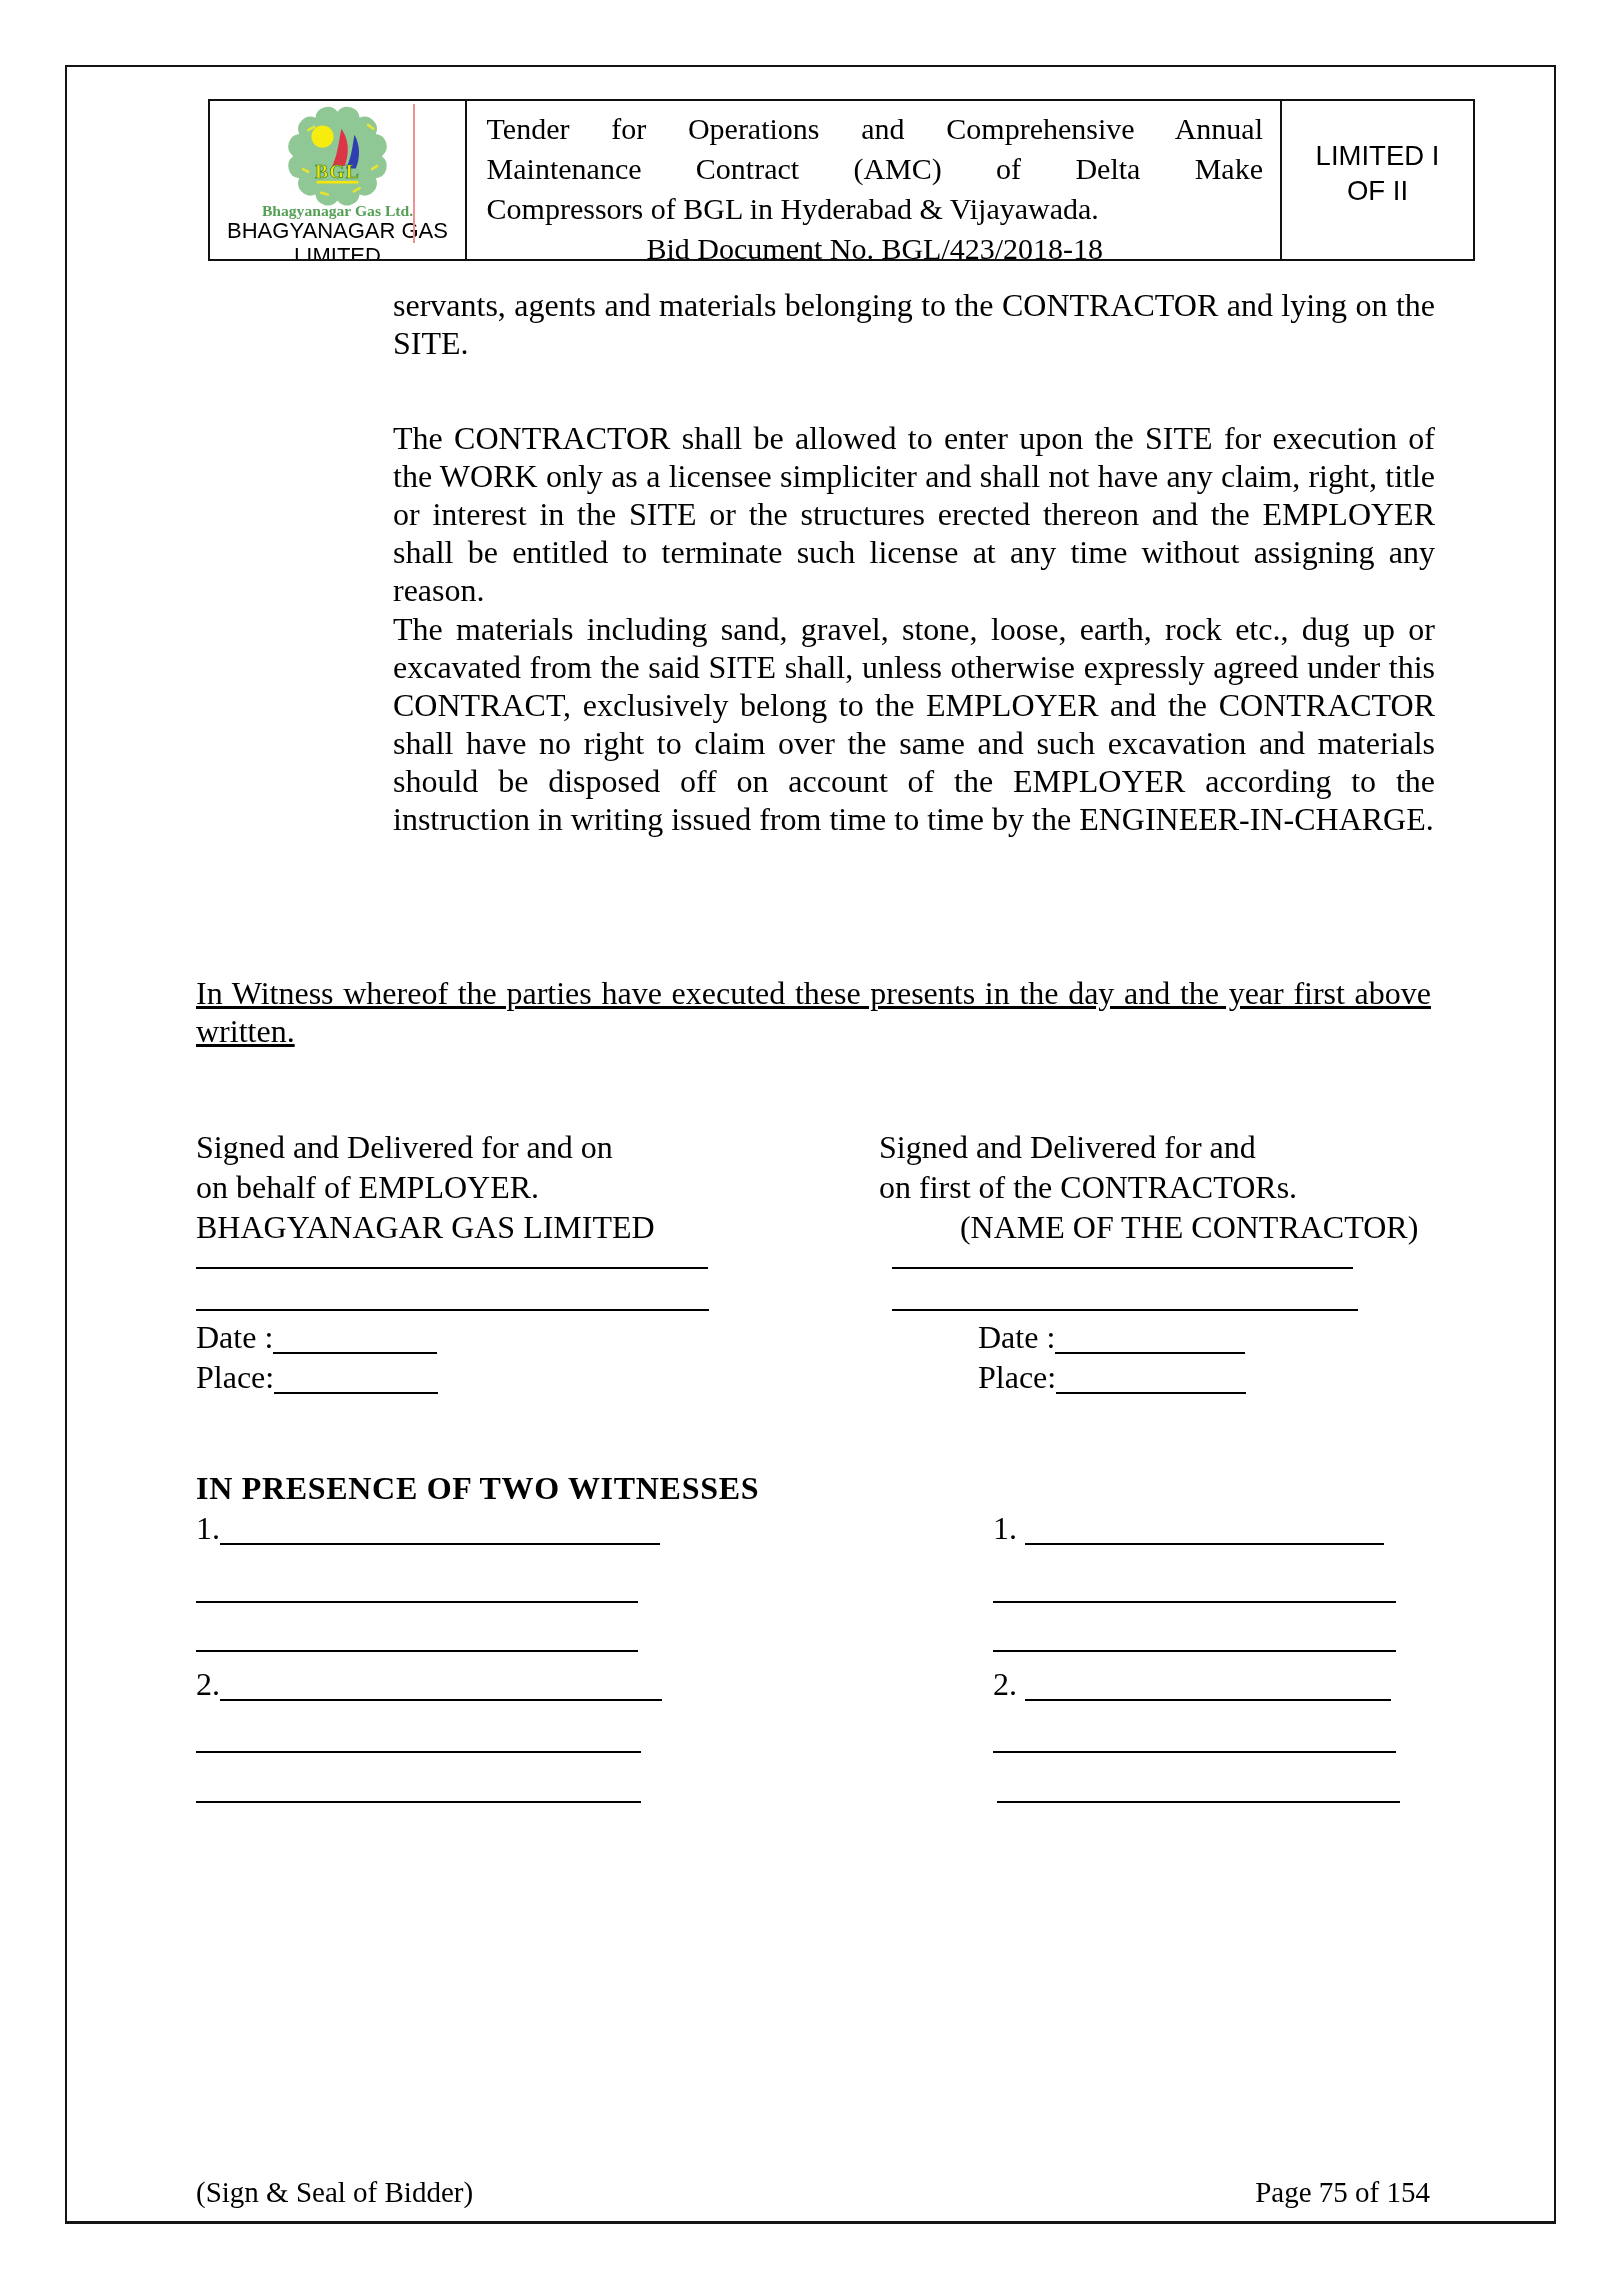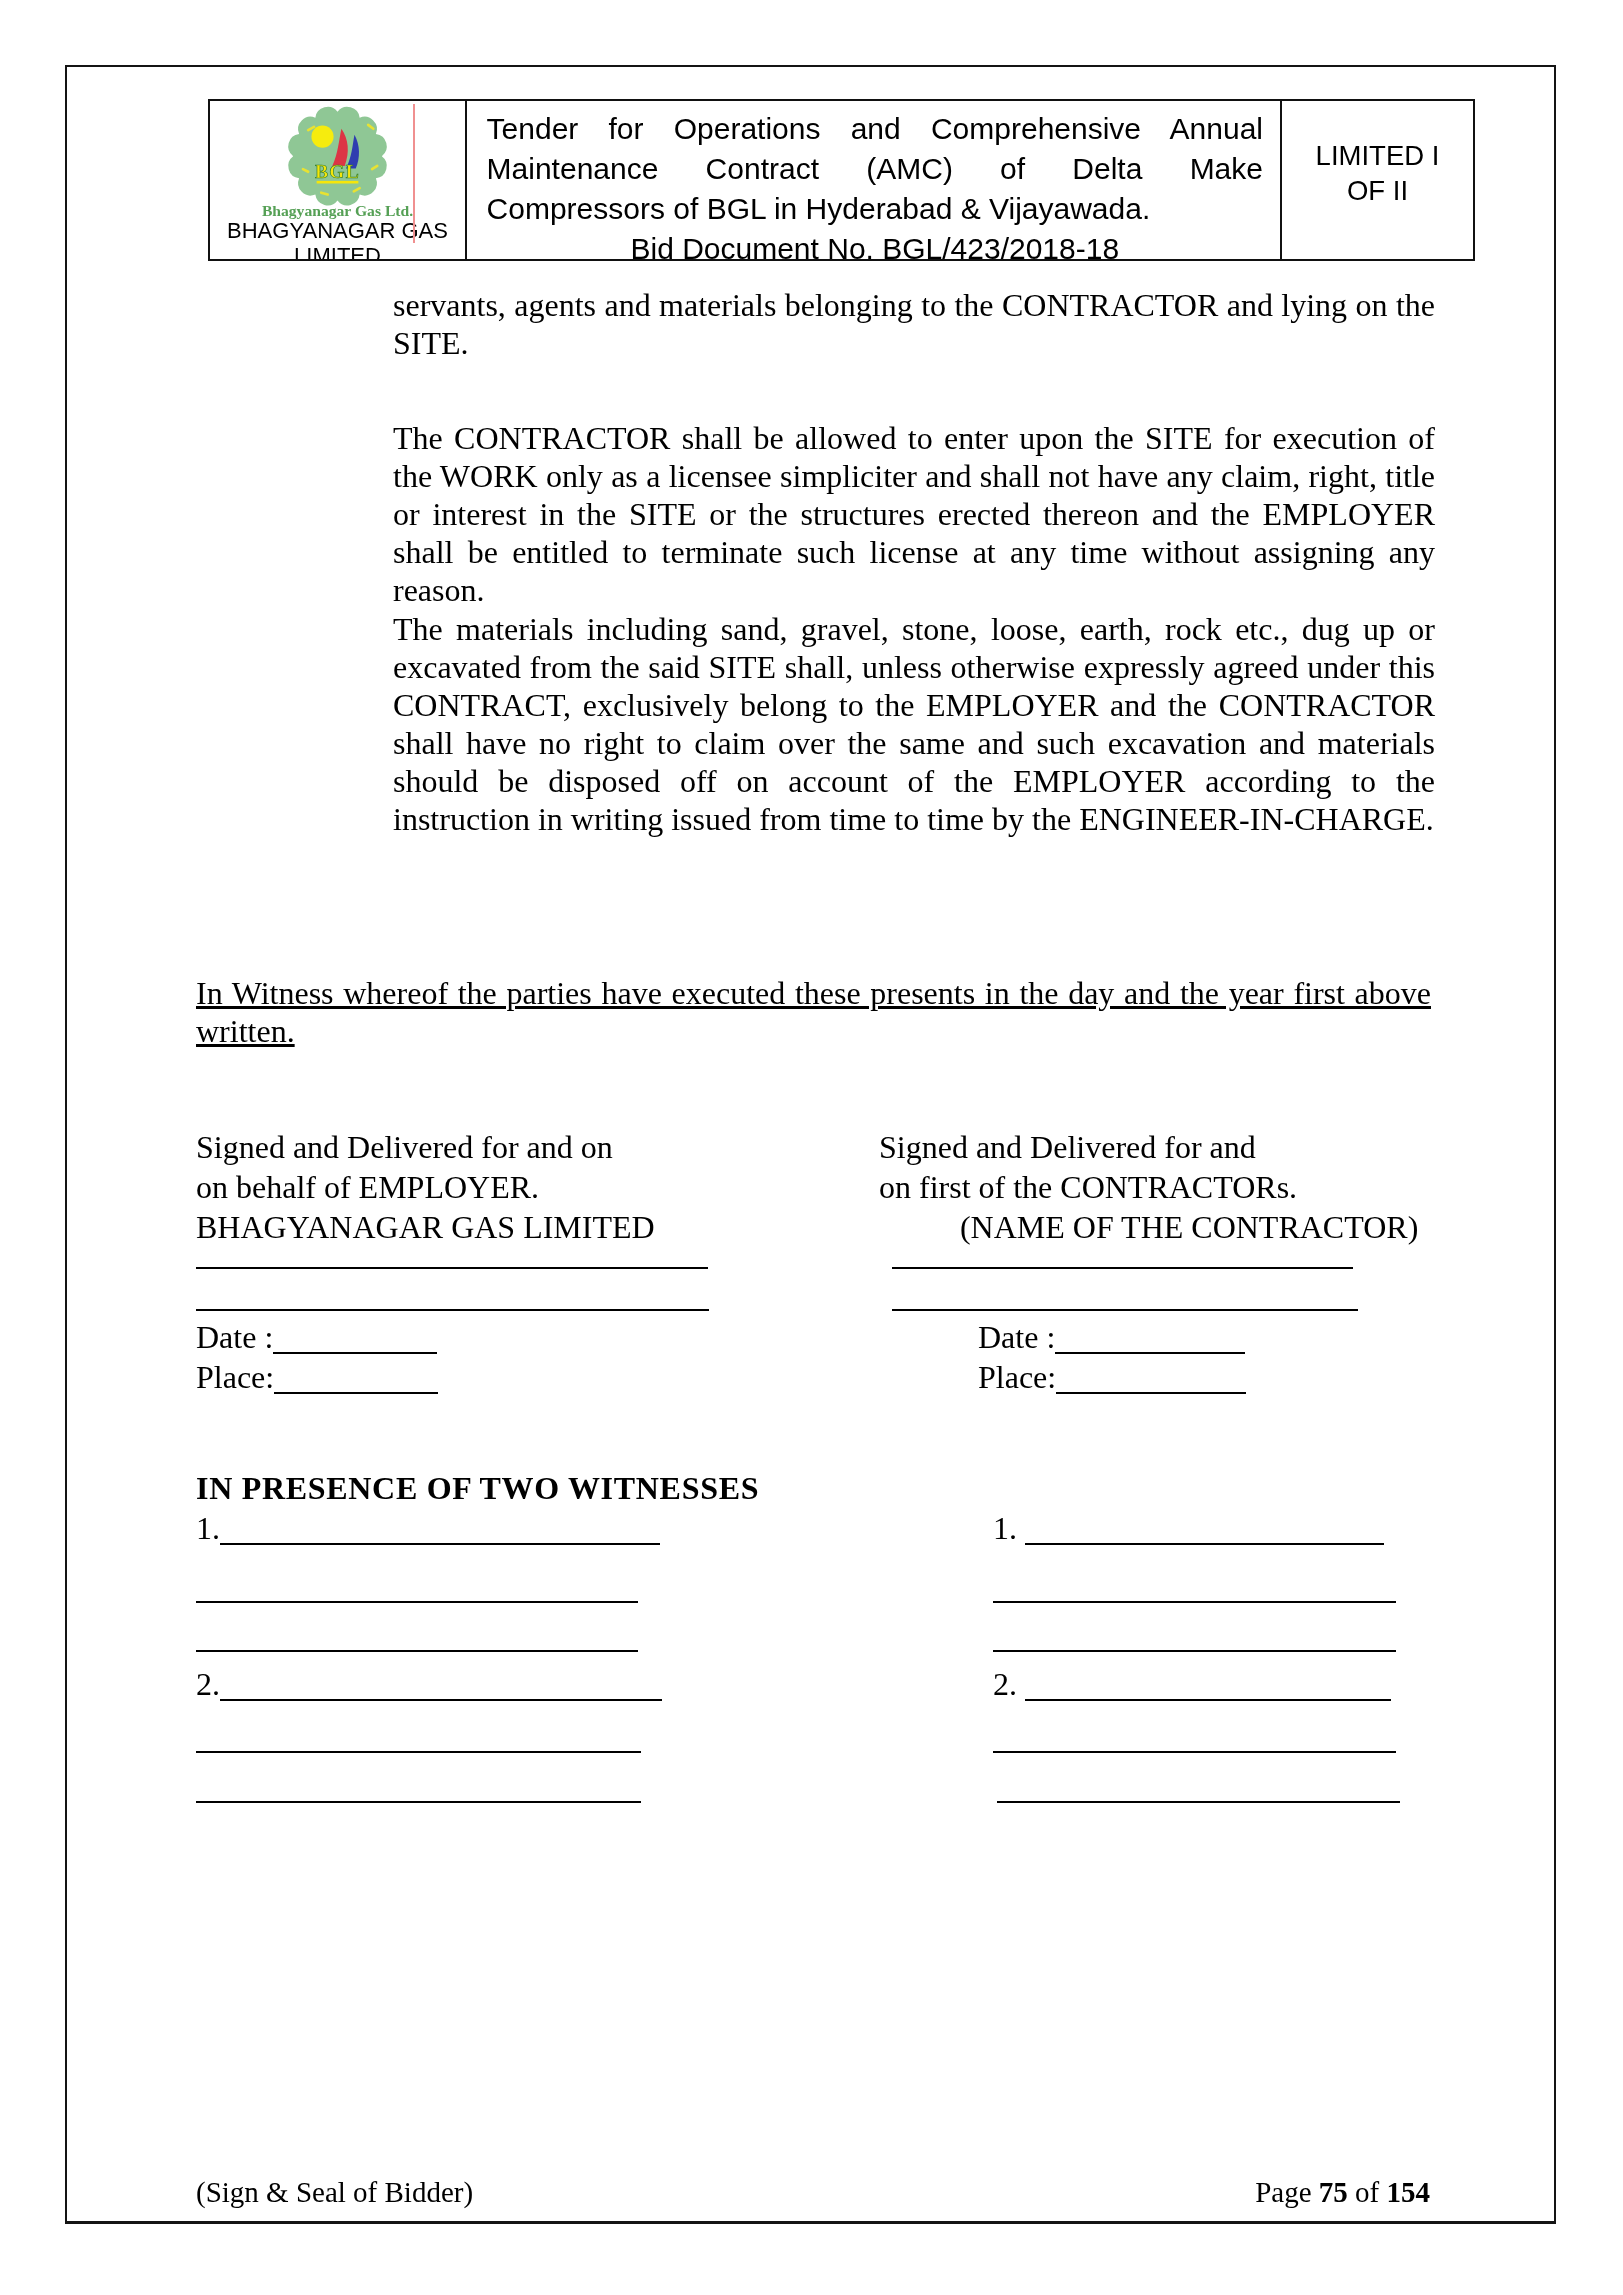--- a/index.html
+++ b/index.html
@@ -27,21 +27,21 @@
   .logo-svg{display:block;margin:2.6px auto 0 auto;}
   .company-name{
     font-family:"Liberation Sans", sans-serif;
     font-size:22px;line-height:25.5px;letter-spacing:0px;
     color:#000;margin-top:-1.3px;
   }
   .title-cell{
     flex:1;box-sizing:border-box;
     border-left:2.6px solid #111;border-right:2.6px solid #111;
     padding:7.9px 17px 0 19.6px;
-    font-family:Liberation Sans, sans-serif;
+    font-family:Liberation Serif, serif;
     font-size:30px;line-height:40px;
   }
   .t-just{text-align:justify;text-align-last:justify;}
   .t-left{text-align:left;}
   .t-center{text-align:center;}
   .volume-cell{
     width:191px;box-sizing:border-box;text-align:center;
     padding-top:37px;
     font-family:"Liberation Sans", sans-serif;
     font-size:27.5px;line-height:35px;
@@ -65,21 +65,21 @@
   .blank{
     display:inline-block;border-bottom:2.6px solid #000;height:1.05em;
     vertical-align:top;
   }
   .witness-heading{
     position:absolute;left:196px;top:1470px;
     font-size:32px;font-weight:bold;letter-spacing:0.7px;
   }
   .footer-left{position:absolute;left:196px;top:2176px;font-size:29px;}
   .footer-right{position:absolute;left:1047px;top:2176px;width:383px;text-align:right;font-size:29px;}
-  .b{font-weight:bold;}
+  .b{font-weight:normal;}
 </style>
 </head>
 <body>
 
 <div class="page">
   <div class="page-border"></div>
 
   <div class="header-table">
 
     <div class="logo-cell">

